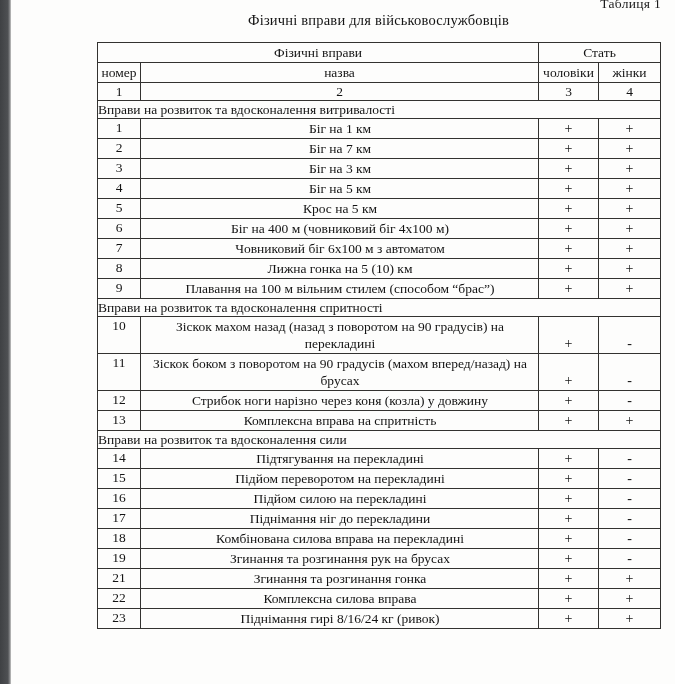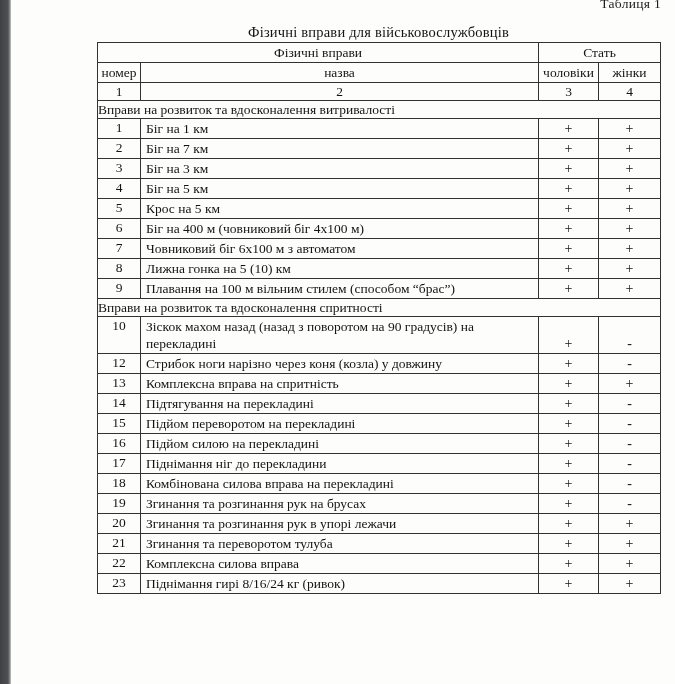--- a/index.html
+++ b/index.html
@@ -21,21 +21,21 @@
   .table-label {
     position: absolute;
     top: -4px;
     right: 14px;
     font-size: 13.5px;
     letter-spacing: 0.3px;
     color: #1c1c1c;
   }
   .doc-title {
     position: absolute;
-    top: 24px;
+    top: 12px;
     left: 97px;
     width: 563px;
     text-align: center;
     font-size: 14.5px;
     letter-spacing: 0.2px;
     color: #141414;
   }
   table.ex-table {
     position: absolute;
     left: 97px;
@@ -53,21 +53,21 @@
   .ex-table th, .ex-table td {
     border: 1px solid #333230;
     padding: 0;
     font-weight: normal;
     line-height: 17px;
   }
   .ex-table thead th { text-align: center; height: 19px; }
   .ex-table tr.idx th { height: 15px; }
   td.section { text-align: left; height: 16px; }
   td.num  { text-align: center; vertical-align: top; height: 18px; }
-  td.name { text-align: left; padding: 1px 4px 1px 5px; vertical-align: top; }
+  td.name { text-align: center; padding: 1px 4px 1px 5px; vertical-align: top; }
   td.val  { text-align: center; vertical-align: bottom; font-size: 14px; padding-bottom: 1px; }
 </style>
 </head>
 <body>
 
 <div class="page">
   <div class="scan-edge"></div>
   <div class="table-label">Таблиця 1</div>
   <div class="doc-title">Фізичні вправи для військовослужбовців</div>
 
@@ -157,32 +157,41 @@
         <tr>
           <td colspan="4" class="section">Вправи на розвиток та вдосконалення спритності</td>
         </tr>
         <tr>
           <td class="num">10</td>
           <td class="name">Зіскок махом назад (назад з поворотом на 90 градусів) на перекладині</td>
           <td class="val">+</td>
           <td class="val">-</td>
         </tr>
         <tr>
+          <td class="num">11</td>
+          <td class="name">Зіскок боком з поворотом на 90 градусів (махом вперед/назад) на брусах</td>
+          <td class="val">+</td>
+          <td class="val">-</td>
+        </tr>
+        <tr>
           <td class="num">12</td>
           <td class="name">Стрибок ноги нарізно через коня (козла) у довжину</td>
           <td class="val">+</td>
           <td class="val">-</td>
         </tr>
         <tr>
           <td class="num">13</td>
           <td class="name">Комплексна вправа на спритність</td>
           <td class="val">+</td>
           <td class="val">+</td>
         </tr>
         <tr>
+          <td colspan="4" class="section">Вправи на розвиток та вдосконалення сили</td>
+        </tr>
+        <tr>
           <td class="num">14</td>
           <td class="name">Підтягування на перекладині</td>
           <td class="val">+</td>
           <td class="val">-</td>
         </tr>
         <tr>
           <td class="num">15</td>
           <td class="name">Підйом переворотом на перекладині</td>
           <td class="val">+</td>
           <td class="val">-</td>
@@ -205,28 +214,22 @@
           <td class="val">+</td>
           <td class="val">-</td>
         </tr>
         <tr>
           <td class="num">19</td>
           <td class="name">Згинання та розгинання рук на брусах</td>
           <td class="val">+</td>
           <td class="val">-</td>
         </tr>
         <tr>
-          <td class="num">20</td>
-          <td class="name">Згинання та розгинання рук в упорі лежачи</td>
-          <td class="val">+</td>
-          <td class="val">+</td>
-        </tr>
-        <tr>
           <td class="num">21</td>
-          <td class="name">Згинання та переворотом тулуба</td>
+          <td class="name">Згинання та розгинання гонка</td>
           <td class="val">+</td>
           <td class="val">+</td>
         </tr>
         <tr>
           <td class="num">22</td>
           <td class="name">Комплексна силова вправа</td>
           <td class="val">+</td>
           <td class="val">+</td>
         </tr>
         <tr>

